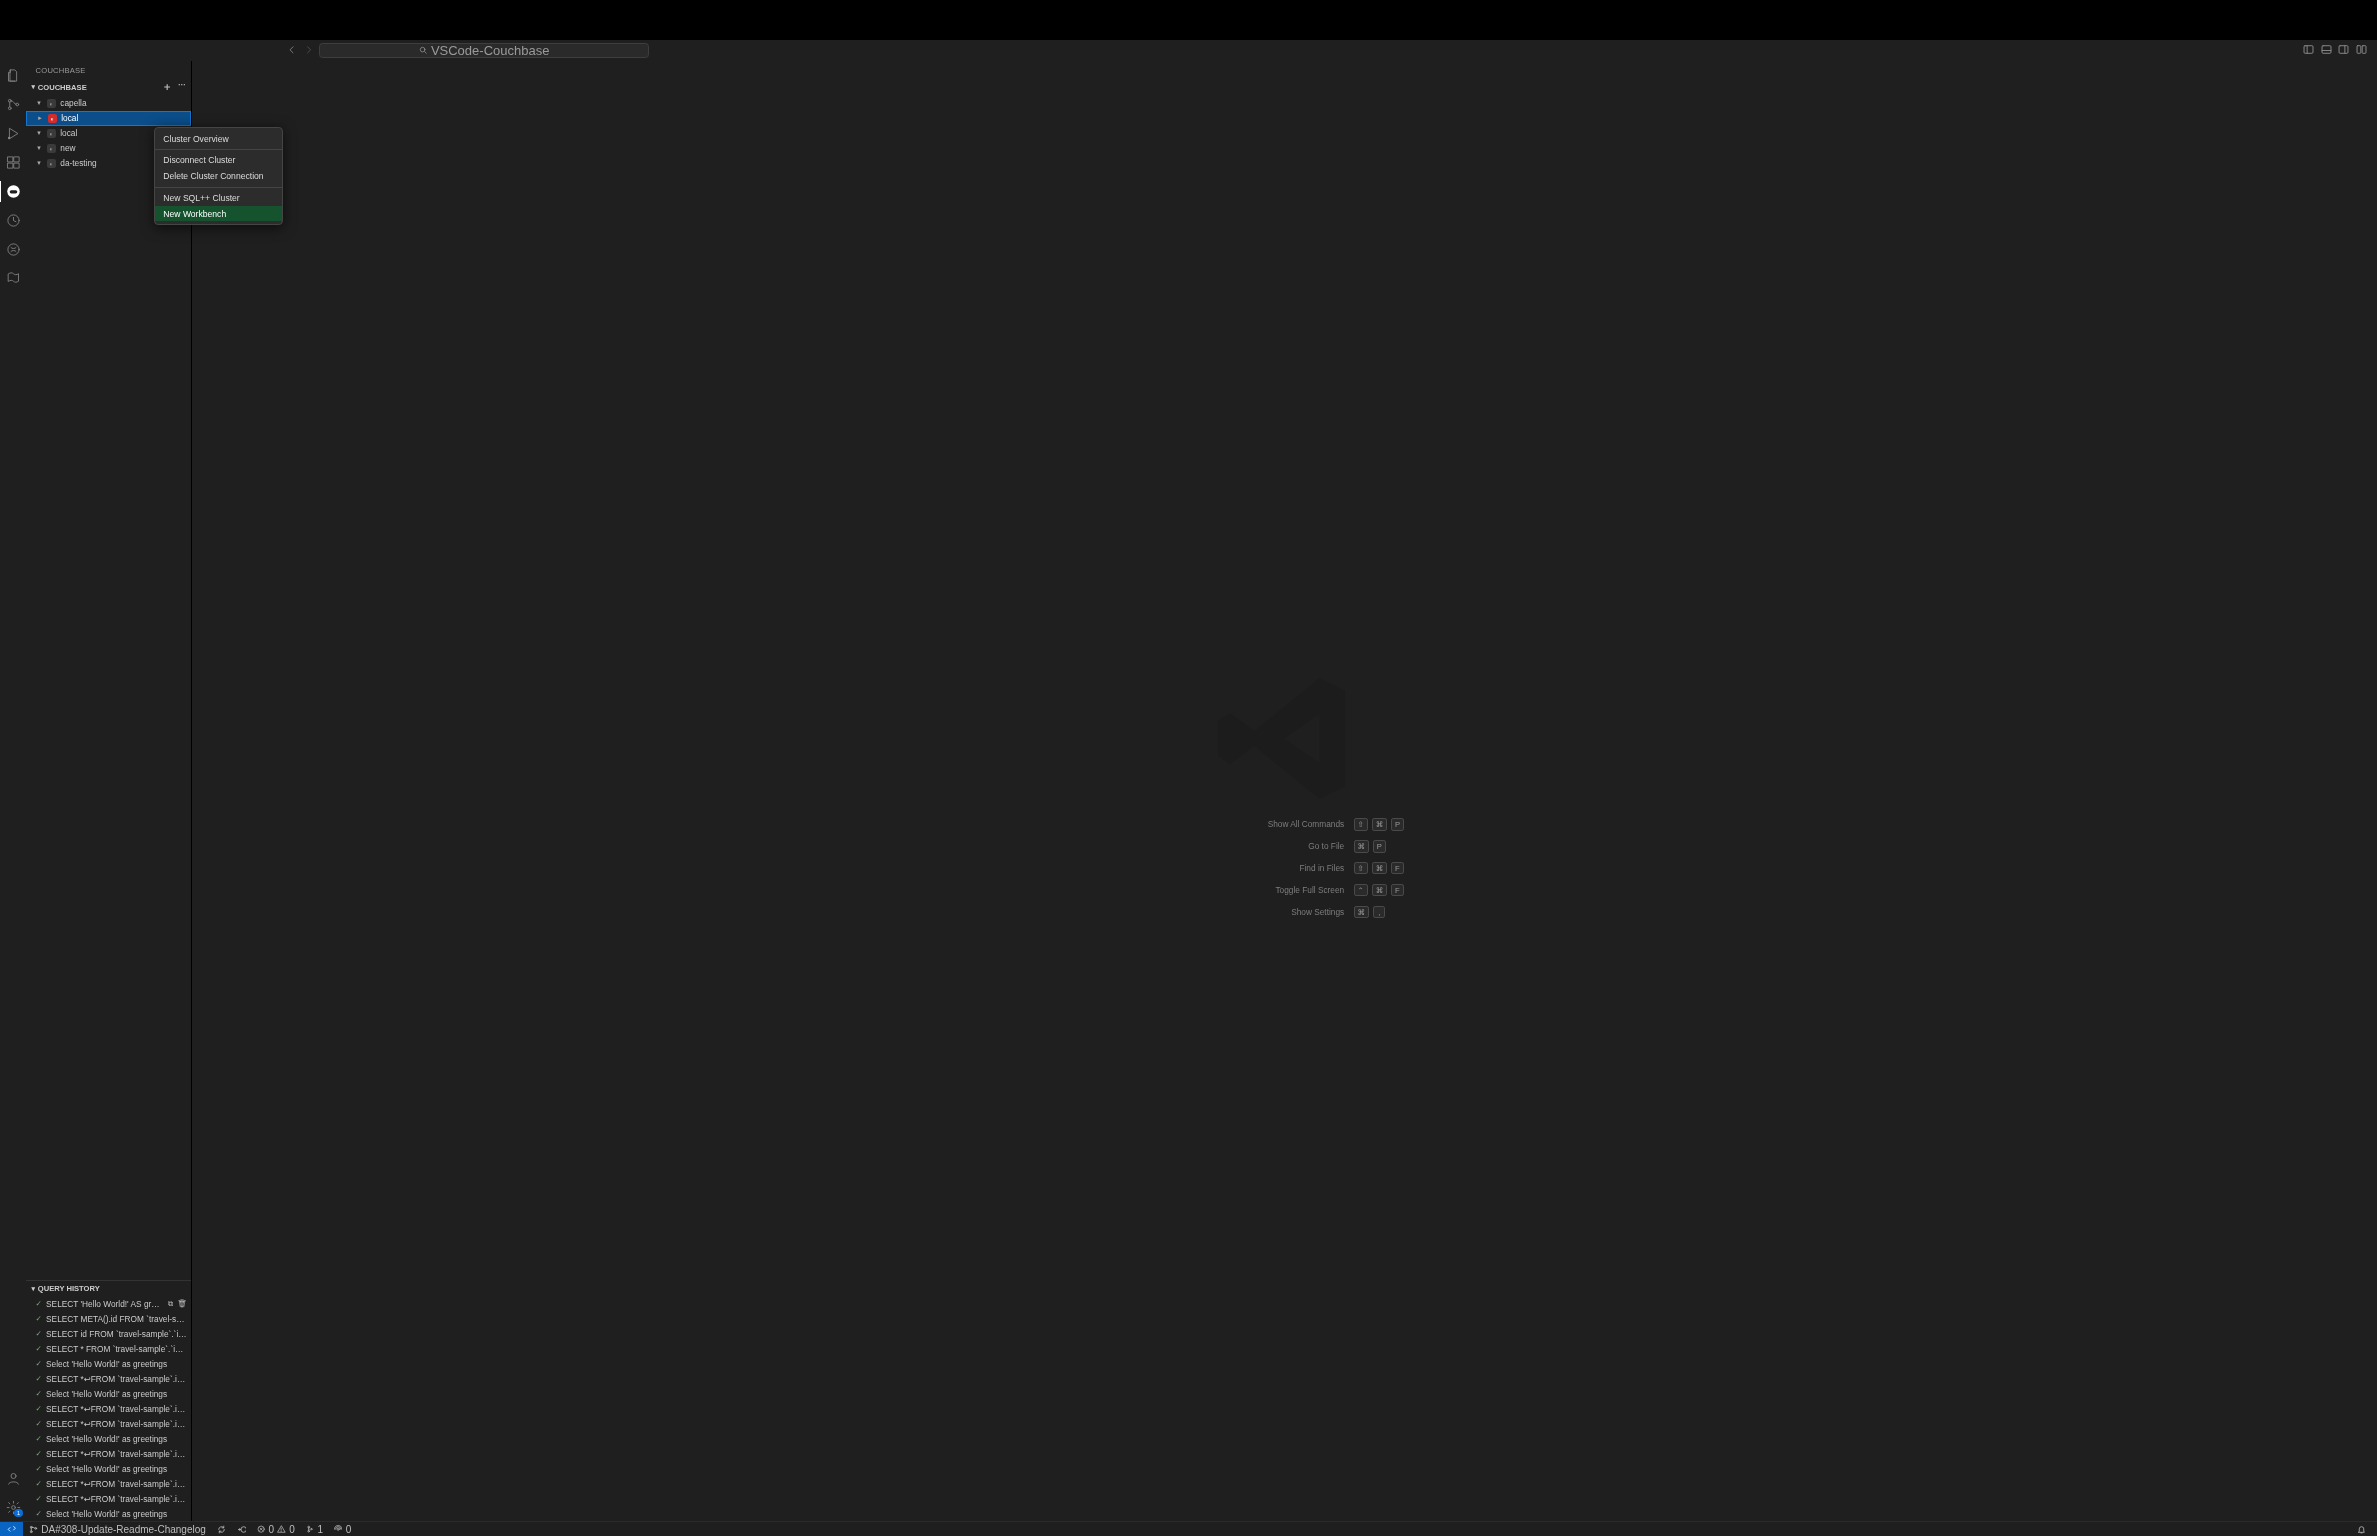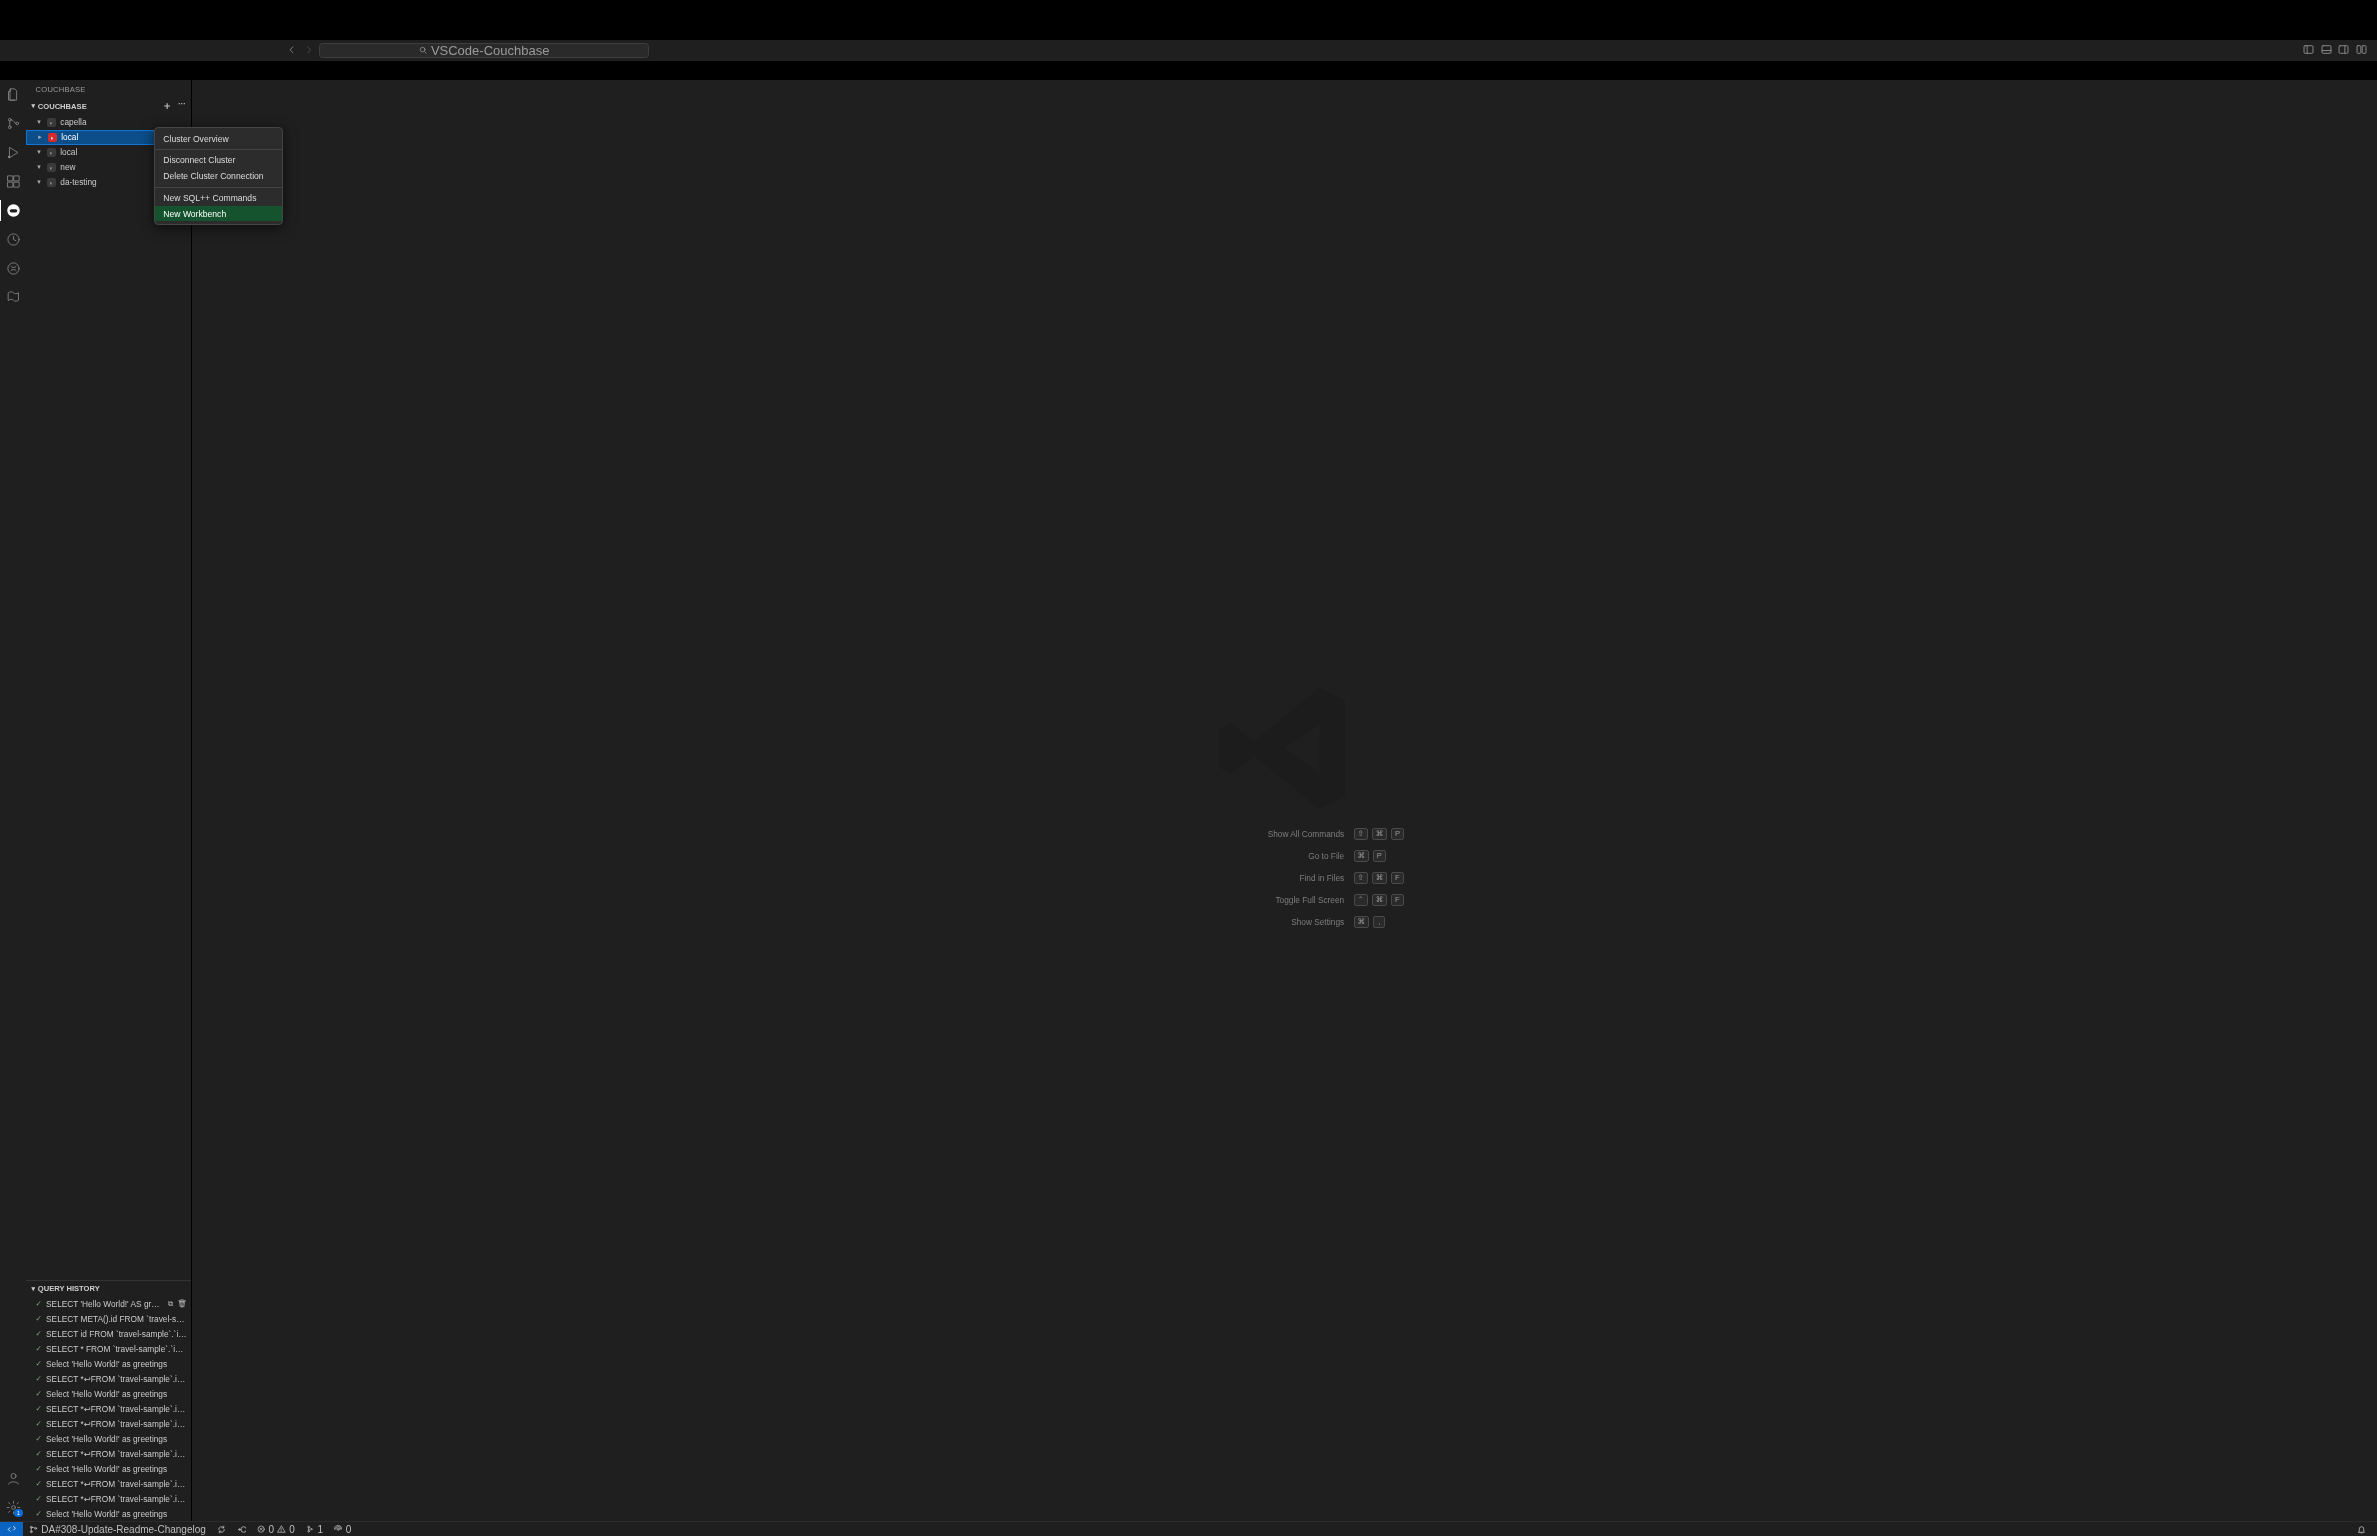--- a/index.html
+++ b/index.html
@@ -37,21 +37,21 @@
     display:flex; align-items:center; justify-content:center;
     color:#9a9a9a;
     gap:4.1px;
     font-size:13px;
   }
   .title-spacer-right { flex:1; }
   .layout-icons { display:flex; gap:6.9px; color:#8a8a8a; margin-right:2.8px; }
   .layout-icons svg { width:11px; height:11px; }
 
   
-  .main { flex:1; display:flex; min-height:0; background:#14b8a6;margin-top:19px; }
+  .main { flex:1; display:flex; min-height:0; background:#14b8a6; }
 
   
   .activity-bar {
     width: 26px;
     background:#1f1f1f;
     display:flex; flex-direction:column; align-items:center;
     padding-top:6.9px;
     gap:12.4px;
     border-right:0;
   }
@@ -463,21 +463,21 @@
     </div>
   </div>
 </div>
 
 <div class="ctx-menu" id="ctx">
     <div class="ctx-item">Cluster Overview</div>
     <div class="ctx-sep"></div>
     <div class="ctx-item">Disconnect Cluster</div>
     <div class="ctx-item">Delete Cluster Connection</div>
     <div class="ctx-sep"></div>
-    <div class="ctx-item">New SQL++ Commands</div>
+    <div class="ctx-item">New SQL++ Cluster</div>
     <div class="ctx-item hover">New Workbench</div>
   </div>
 
 <div class="status-bar">
   <div class="remote">
     <svg viewBox="0 0 16 16" width="9.6" height="9.6">
         <path d="M5 6 2 9l3 3M11 4l3 3-3 3"></path>
       </svg>
   </div>
   <div class="status-seg">

